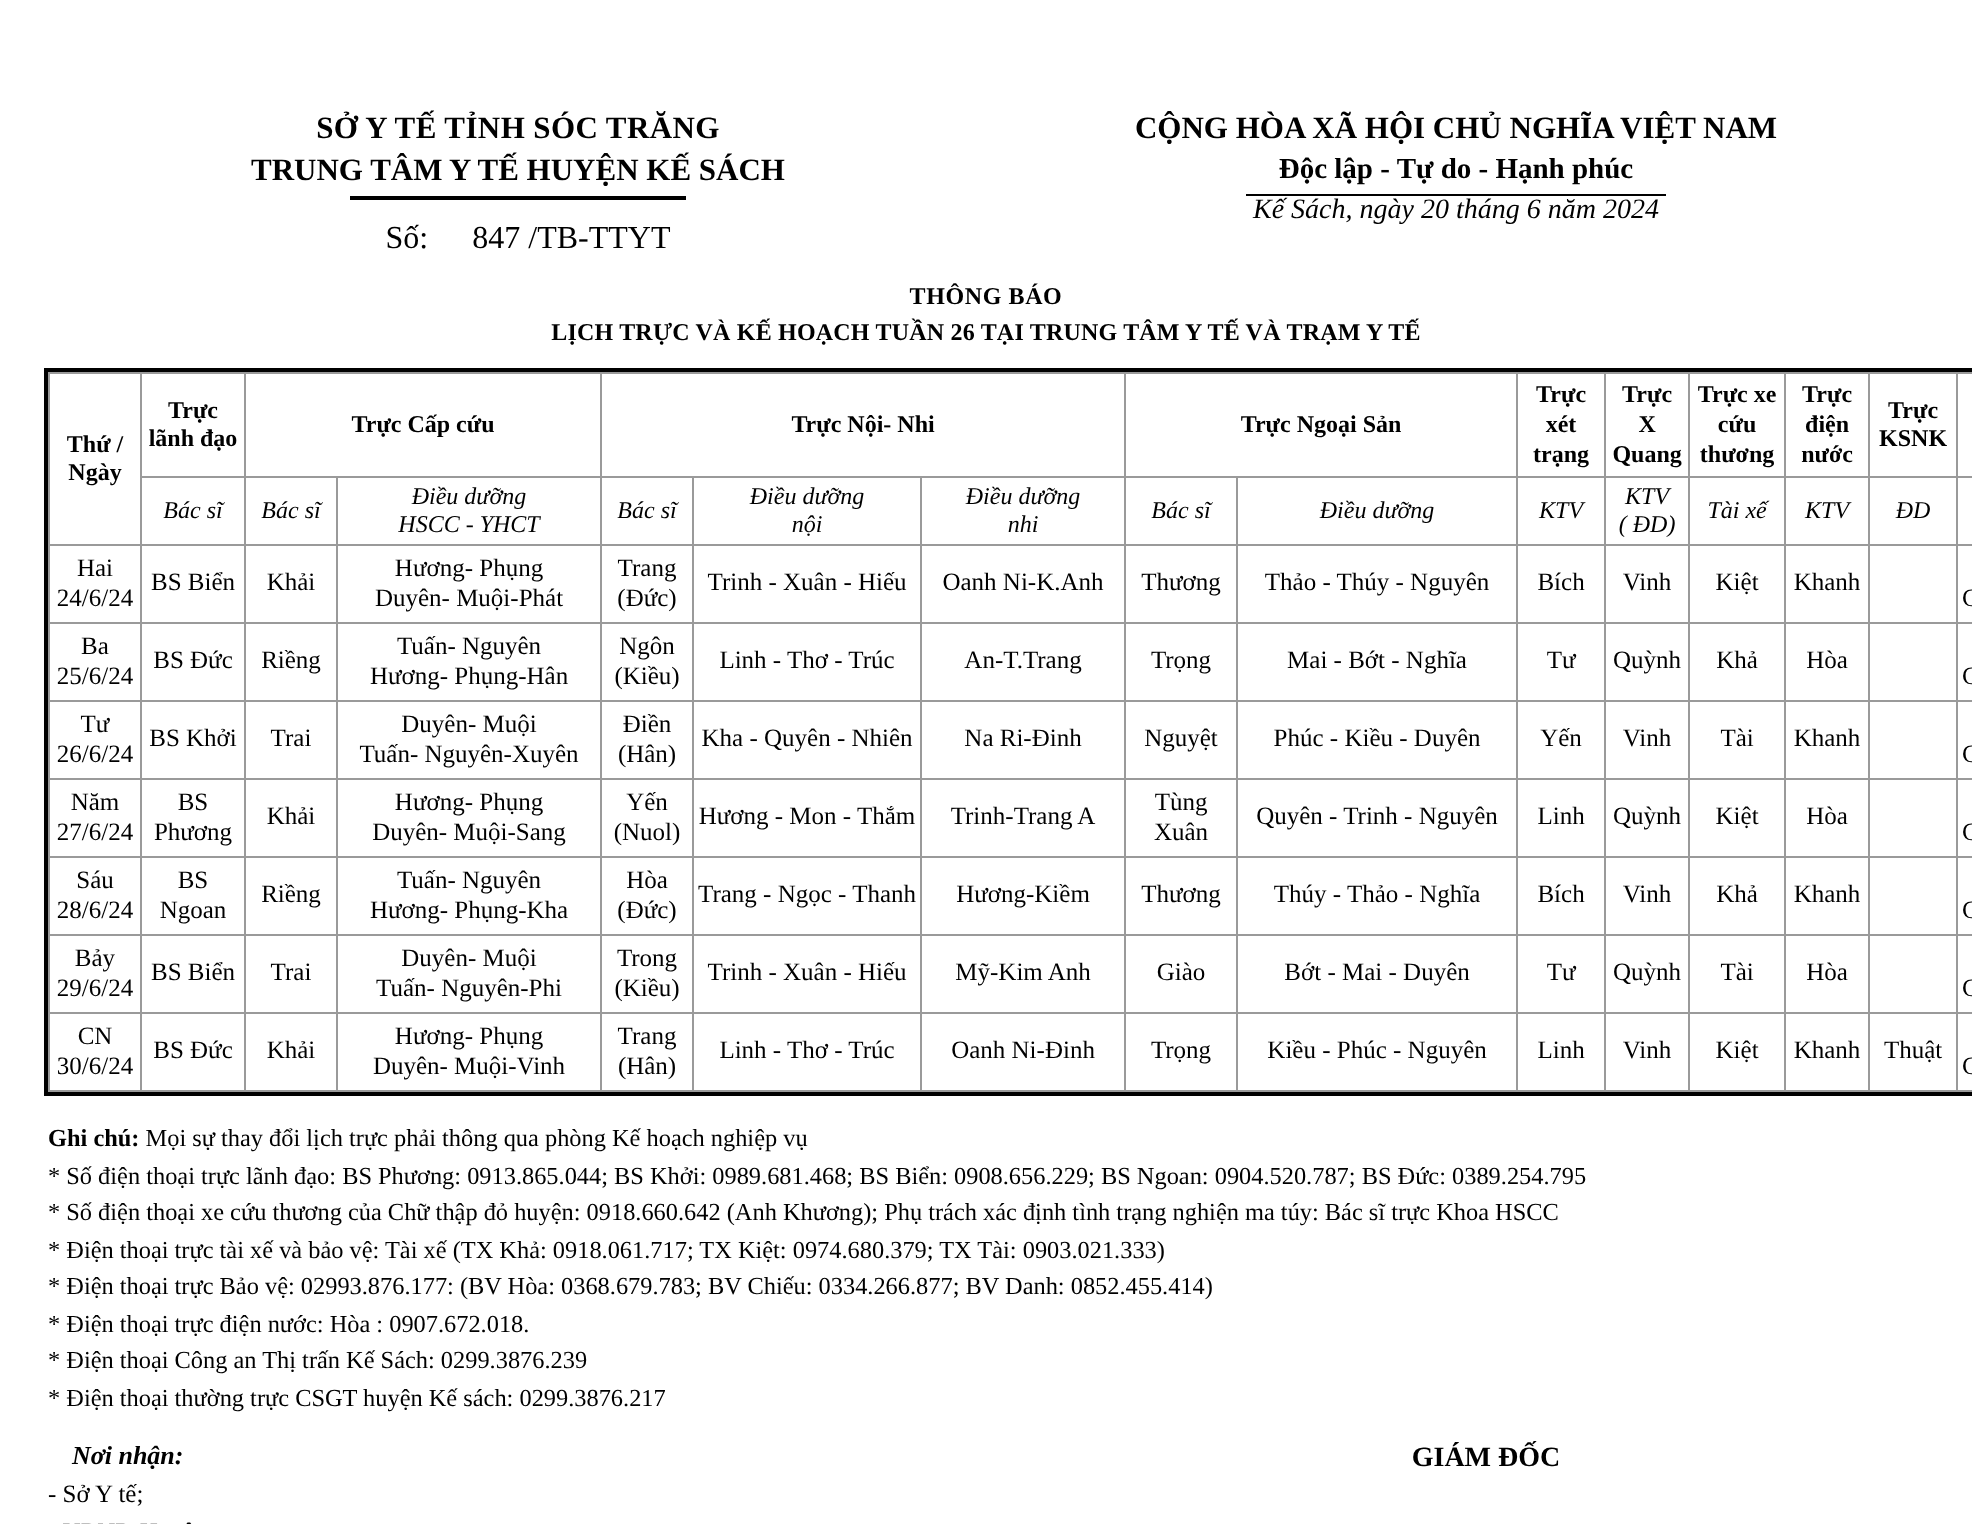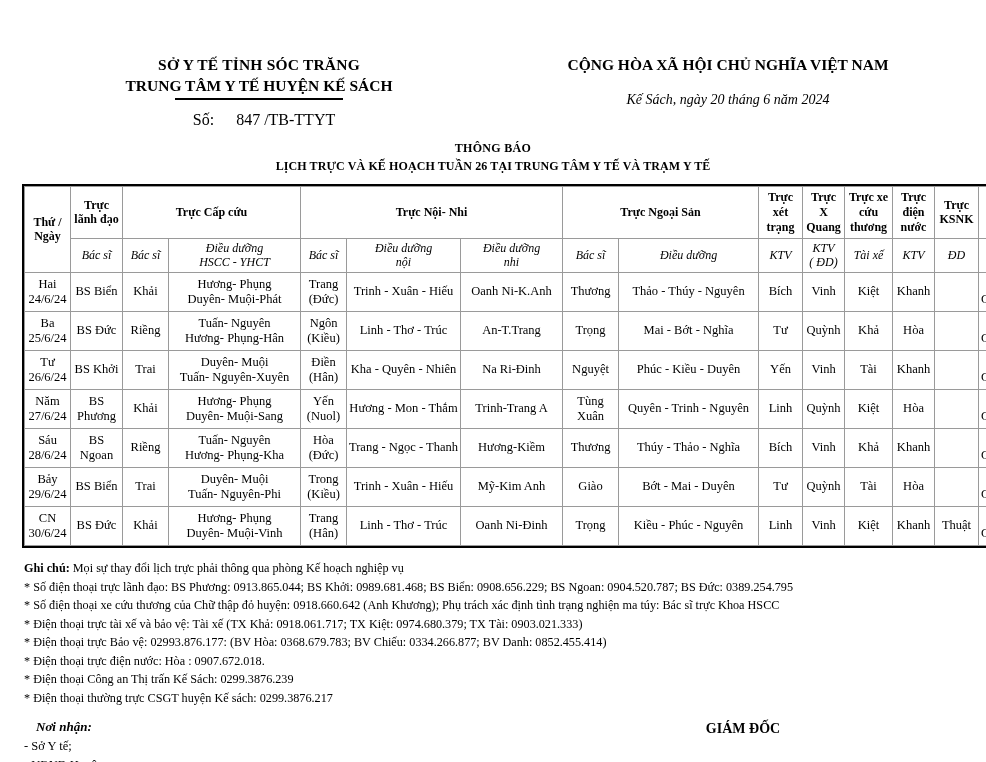--- a/index.html
+++ b/index.html
@@ -84,21 +84,21 @@
     left: 50%;
     transform: translateX(-50%);
     bottom: -3px;
     width: 210px;
     height: 1.5px;
     background: #000;
   }
   .place-date {
     font-size: 14px;
     font-style: italic;
-    margin-top: 16px;
+    margin-top: 3px;
   }
 
   
   .title-block {
     text-align: center;
     margin-top: 12px;
   }
   .title-main {
     font-size: 12px;
     font-weight: bold;
@@ -204,20 +204,24 @@
       </div>
       <div class="so-line">
         <span>Số:</span>
         <span class="sp"></span>
         <span>847</span>
         <span>/TB-TTYT</span>
       </div>
     </div>
     <div class="hdr-right">
       <div class="nation-line1">CỘNG HÒA XÃ HỘI CHỦ NGHĨA VIỆT NAM</div>
+      <div class="nation-line2">
+        <span>Độc lập - Tự do - Hạnh phúc</span>
+        <span class="rule"></span>
+      </div>
       <div class="place-date">Kế Sách, ngày 20 tháng 6 năm 2024</div>
     </div>
   </div>
 
   <div class="title-block">
     <div class="title-main">THÔNG BÁO</div>
     <div class="title-sub">LỊCH TRỰC VÀ KẾ HOẠCH TUẦN 26 TẠI TRUNG TÂM Y TẾ VÀ TRẠM Y TẾ</div>
   </div>
 
   <div class="table-wrap">

